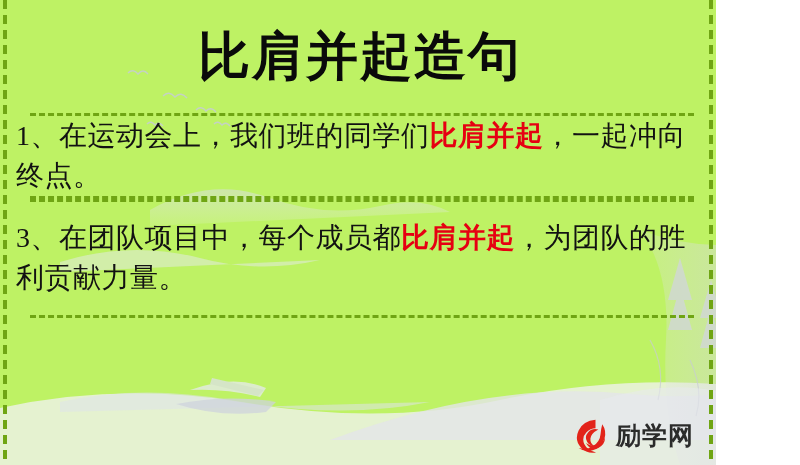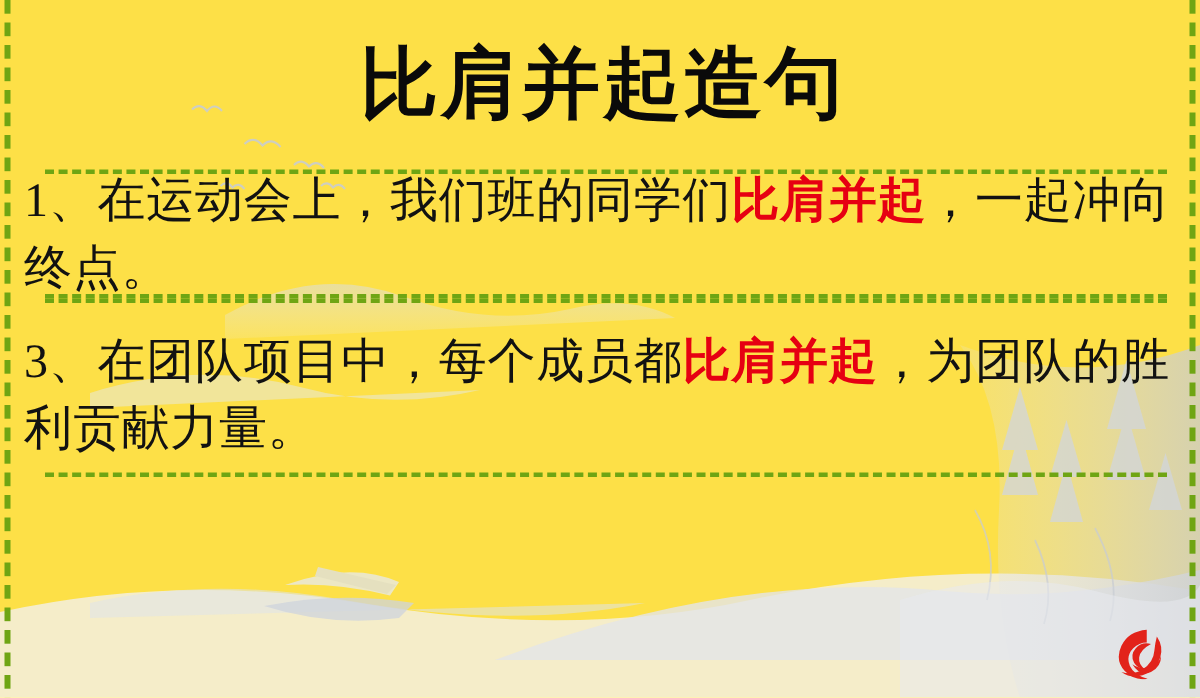--- a/index.html
+++ b/index.html
@@ -6,24 +6,24 @@
     margin: 0;
     padding: 0;
     background: #ffffff;
   }
   body {
     font-family: "Liberation Serif", "DejaVu Serif", serif;
   }
 
   .page {
     position: relative;
-    width: 800px;
+    width: 716px;
     height: 465px;
     overflow: hidden;
-    background: #fde047;
+    background: #bef264;
     box-sizing: border-box;
   }
 
   
   .bg-art {
     position: absolute;
     inset: 0;
     pointer-events: none;
     z-index: 0;
   }
@@ -88,21 +88,21 @@
     display: flex;
     align-items: center;
     padding: 0 4px 0 2px;
   }
   .row-1 { height: 80px; }
   .row-2 { height: 79px; }
   .row-3 { height: 113px; align-items: flex-start; padding-top: 16px; justify-content: center; }
 
   .sentence {
     font-family: "Liberation Serif", "DejaVu Serif", serif;
-    font-size: 32px;
+    font-size: 28px;
     line-height: 1.42;
     color: #121212;
     letter-spacing: 0.5px;
     margin: 0;
   }
   .kw {
     color: var(--red);
     font-weight: 700;
   }
 
@@ -219,15 +219,16 @@
   <div class="logo">
     <svg class="logo-mark" viewBox="0 0 64 64" xmlns="http://www.w3.org/2000/svg">
       <path d="M40 5 q-22 2 -30 19 q-8 17 4 30 q11 12 27 9 q-16 -4 -21 -15
                q-5 -12 4 -21 q7 -7 16 -7 z" fill="#e2231a"></path>
       <path d="M52 13 q8 12 4 25 q-5 16 -21 21 q-14 4 -25 -4 q14 4 25 -3
                q13 -8 14 -22 q1 -10 3 -17 z" fill="#e2231a"></path>
       <path d="M45 22 q-11 -3 -18 5 q-7 8 -2 17 q4 7 13 8 q-8 -6 -7 -14
                q1 -9 14 -16 z" fill="#e2231a"></path>
       <path d="M23 46 q10 7 22 3 q9 -4 12 -13 q0 13 -12 19 q-13 6 -22 -9 z" fill="#e2231a"></path>
     </svg>
+    <span class="logo-text">励学网</span>
   </div>
 
 </div>
 
 </body></html>

